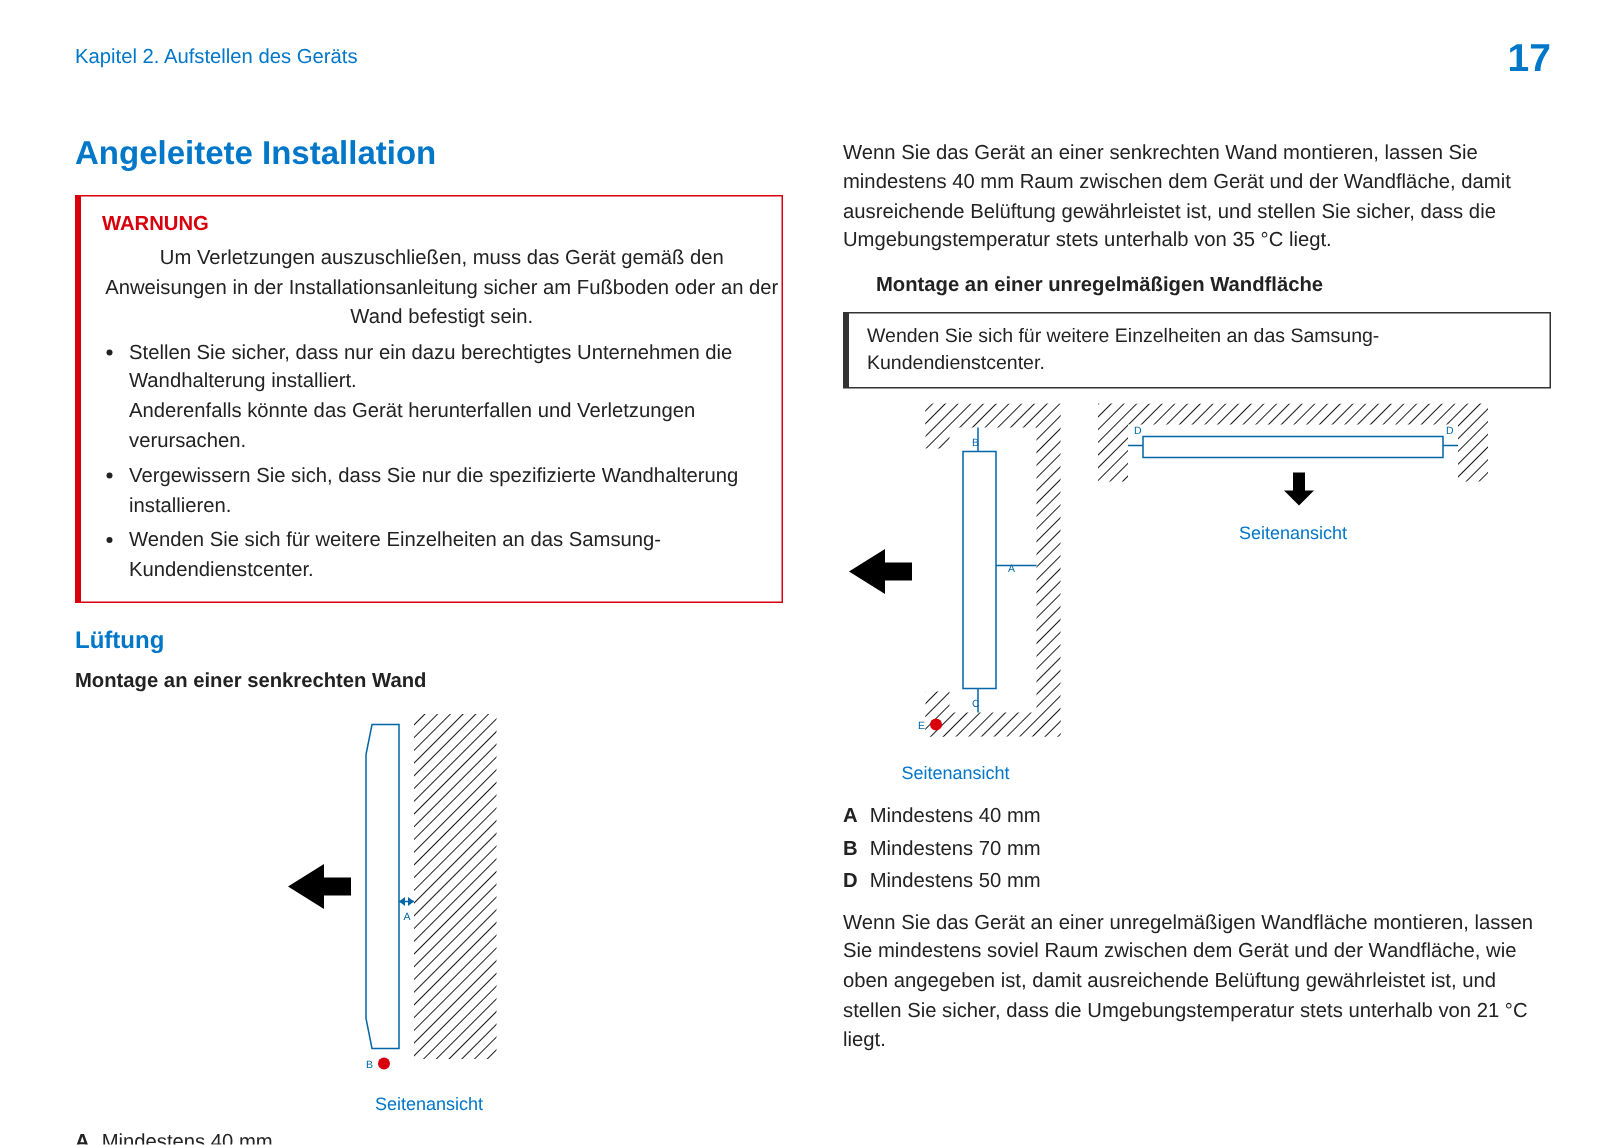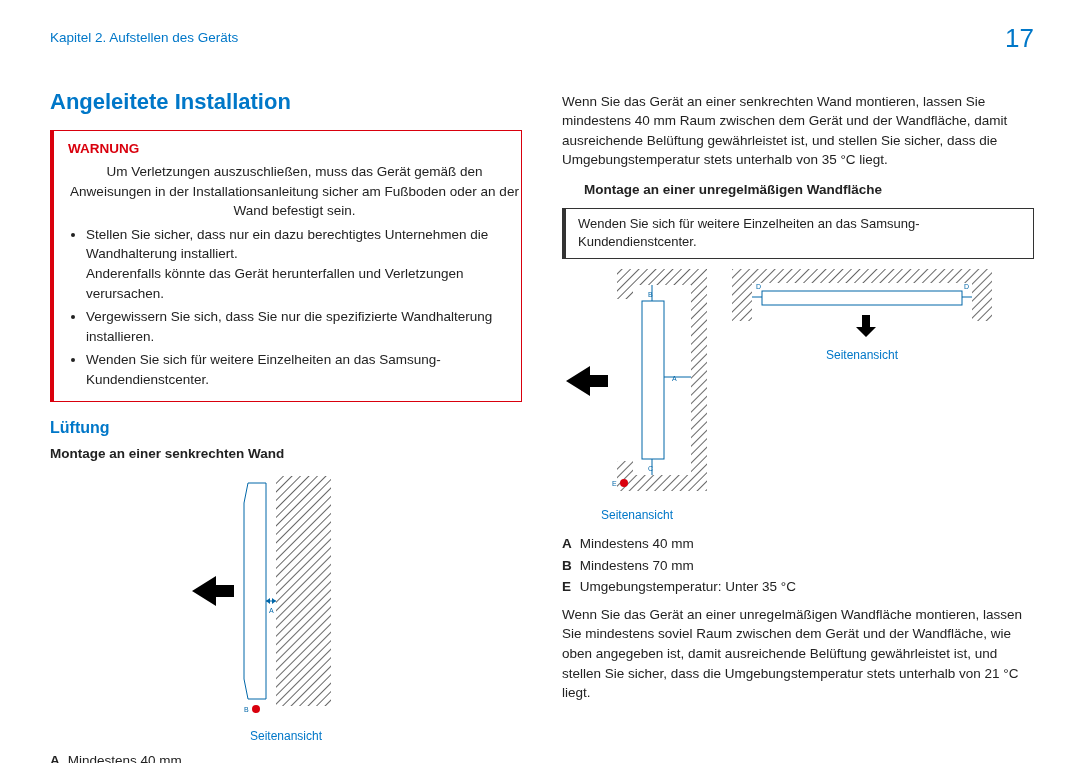--- a/index.html
+++ b/index.html
@@ -6,21 +6,21 @@
     --blue:#0077c8;
     --red:#d9000d;
     --text:#222;
     --muted:#333;
     --hatch:#000;
   }
   html,body{margin:0;padding:0;background:#fff;color:var(--text);font-family:Arial,Helvetica,sans-serif;font-size:13.5px;line-height:1.45;}
   .page{width:1080px;height:763px;position:relative;box-sizing:border-box;padding:28px 46px 0 50px;}
   .header{display:flex;justify-content:space-between;align-items:flex-start;}
   .chapter{color:var(--blue);font-size:13.5px;}
-  .pagenum{color:var(--blue);font-size:26px;font-weight:400;margin-top:-8px;}
+  .pagenum{color:var(--blue);font-size:26px;font-weight:700;margin-top:-8px;}
   .cols{display:flex;gap:40px;margin-top:28px;}
   .col{flex:1;min-width:0;}
   h1.title{color:var(--blue);font-size:22px;font-weight:600;margin:0 0 12px 0;}
   .warnbox{border:1px solid var(--red);border-left:4px solid var(--red);padding:8px 0 8px 14px;}
   .warnbox .wlabel{color:var(--red);font-weight:700;font-size:13.5px;text-transform:uppercase;}
   .warnbox p{margin:4px 0;text-align:center;}
   .warnbox ul{margin:4px 0 0 18px;padding:0;}
   .warnbox li{margin-bottom:4px;}
   h2.sub{color:var(--blue);font-size:16px;font-weight:600;margin:14px 0 4px 0;}
   .sechead{font-weight:600;margin:4px 0 8px 0;}
@@ -155,19 +155,19 @@
 
             <polygon points="130,46 138,46 138,58 144,58 134,68 124,58 130,58" class="arrowLeft"></polygon>
           </svg>
           <div class="caption">Seitenansicht</div>
         </div>
       </div>
 
       <div class="legend" style="margin-top:10px;">
         <div><span class="lk">A</span> <span>Mindestens 40 mm</span></div>
         <div><span class="lk">B</span> <span>Mindestens 70 mm</span></div>
-        <div><span class="lk">E</span> <span>Umgebungstemperatur: Unter 35 °C</span></div>
+        <div><span class="lk">D</span> <span>Mindestens 50 mm</span></div>
       </div>
 
       <p class="body" style="margin-top:8px;">Wenn Sie das Gerät an einer unregelmäßigen Wandfläche montieren, lassen Sie mindestens soviel Raum zwischen dem Gerät und der Wandfläche, wie oben angegeben ist, damit ausreichende Belüftung gewährleistet ist, und stellen Sie sicher, dass die Umgebungstemperatur stets unterhalb von 21 °C liegt.</p>
     </div>
   </div>
 </div>
 
 </body></html>

